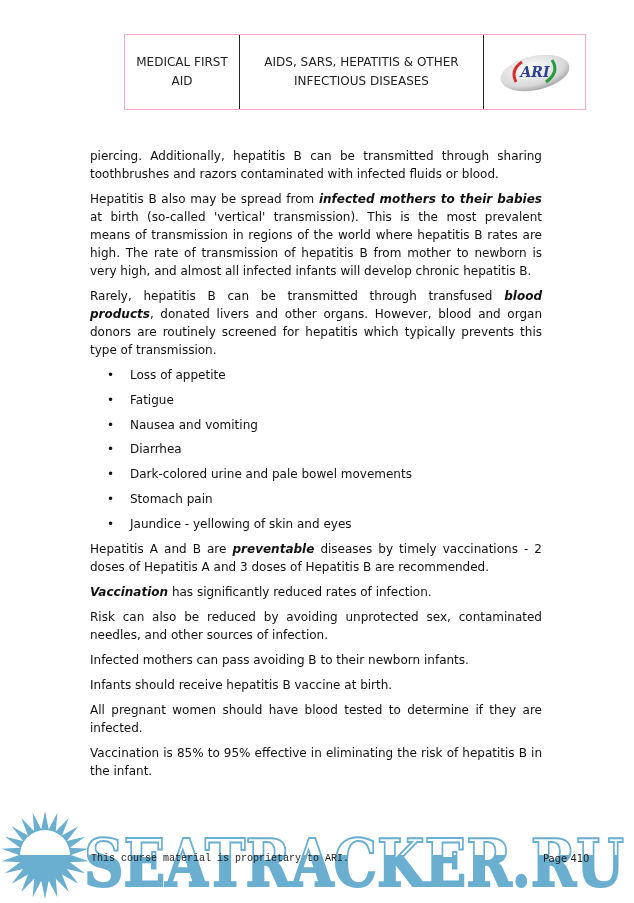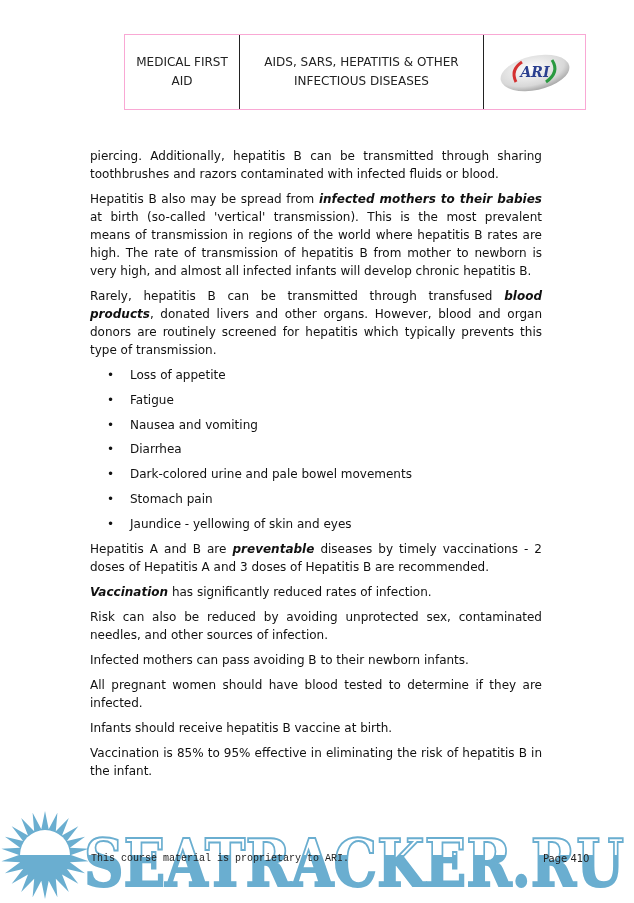--- a/index.html
+++ b/index.html
@@ -59,22 +59,22 @@
     <li><span class="bullet">•</span><span>Diarrhea</span></li>
     <li><span class="bullet">•</span><span>Dark-colored urine and pale bowel movements</span></li>
     <li><span class="bullet">•</span><span>Stomach pain</span></li>
     <li><span class="bullet">•</span><span>Jaundice - yellowing of skin and eyes</span></li>
   </ul>
 
   <p><span>Hepatitis A and B are </span><b>preventable</b><span> diseases by timely vaccinations - 2 doses of Hepatitis A and 3 doses of Hepatitis B are recommended.</span></p>
   <p><b>Vaccination</b><span> has significantly reduced rates of infection.</span></p>
   <p><span>Risk can also be reduced by avoiding unprotected sex, contaminated needles, and other sources of infection.</span></p>
   <p><span>Infected mothers can pass avoiding B to their newborn infants.</span></p>
+  <p><span>Infants should receive hepatitis B vaccine at birth.</span></p>
   <p><span>All pregnant women should have blood tested to determine if they are infected.</span></p>
-  <p><span>Infants should receive hepatitis B vaccine at birth.</span></p>
   <p><span>Vaccination is 85% to 95% effective in eliminating the risk of hepatitis B in the infant.</span></p>
 </div>
 
 <svg class="watermark" viewBox="0 0 634 95">
   <defs>
     <clipPath id="lowerHalf">
         <rect x="0" y="47" width="634" height="60"></rect>
       </clipPath>
   </defs>
   <g id="sun">

